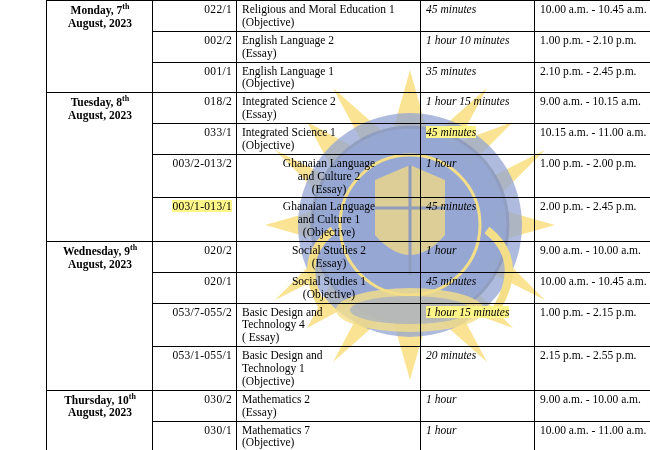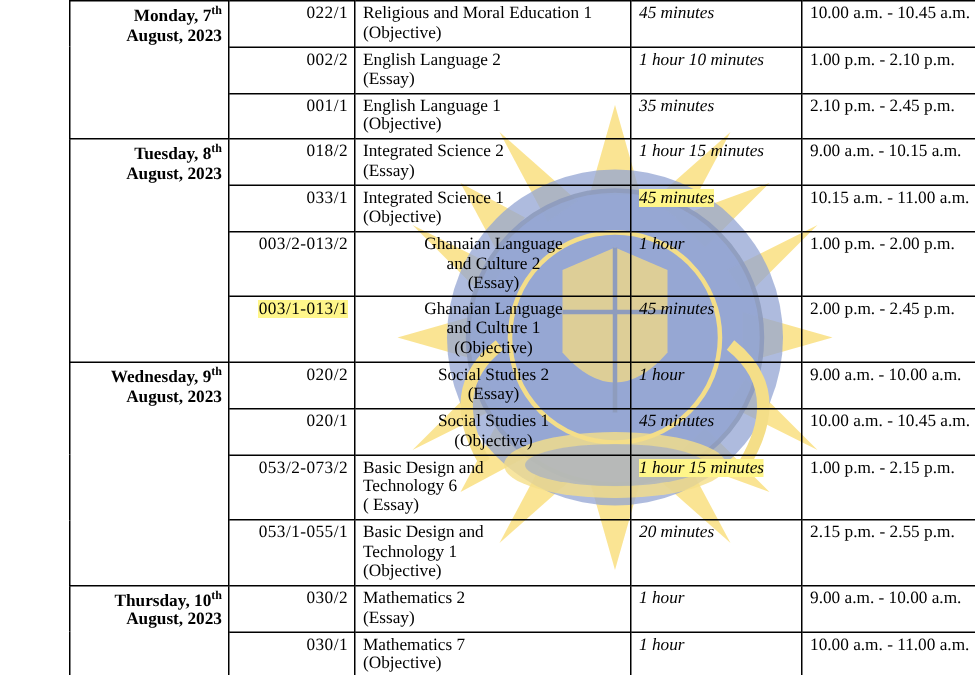--- a/index.html
+++ b/index.html
@@ -48,21 +48,21 @@
     padding: 2px 4px 2px 5px;
     font-size: 11.5px;
     line-height: 1.12;
     color: #000000;
     background: transparent;
   }
   td.daycell {
     width: 96px;
     font-weight: bold;
     vertical-align: middle;
-    text-align: right;
+    text-align: center;
     padding-left: 6px;
     font-size: 11.5px;
     line-height: 1.25;
   }
   td.code {
     width: 74px;
     text-align: right;
     vertical-align: middle;
     letter-spacing: 0.3px;
   }
@@ -234,24 +234,24 @@
         <td class="code">020/1</td>
         <td class="subject hl-cell-yellow">
           <span class="subj-line">Social Studies 1</span>
           <span class="subj-line">(Objective)</span>
         </td>
         <td class="duration">45 minutes</td>
         <td class="time">10.00 a.m. - 10.45 a.m.</td>
       </tr>
 
       <tr>
-        <td class="code">053/2-073/2</td>
+        <td class="code">053/7-055/2</td>
         <td class="subject">
           <span class="subj-line">Basic Design and</span>
-          <span class="subj-line">Technology 6</span>
+          <span class="subj-line">Technology 4</span>
           <span class="subj-line">( Essay)</span>
         </td>
         <td class="duration"><span class="hl-yellow nowrap">1 hour 15 minutes</span></td>
         <td class="time">1.00 p.m. - 2.15 p.m.</td>
       </tr>
 
       <tr>
         <td class="code">053/1-055/1</td>
         <td class="subject">
           <span class="subj-line">Basic Design and</span>

